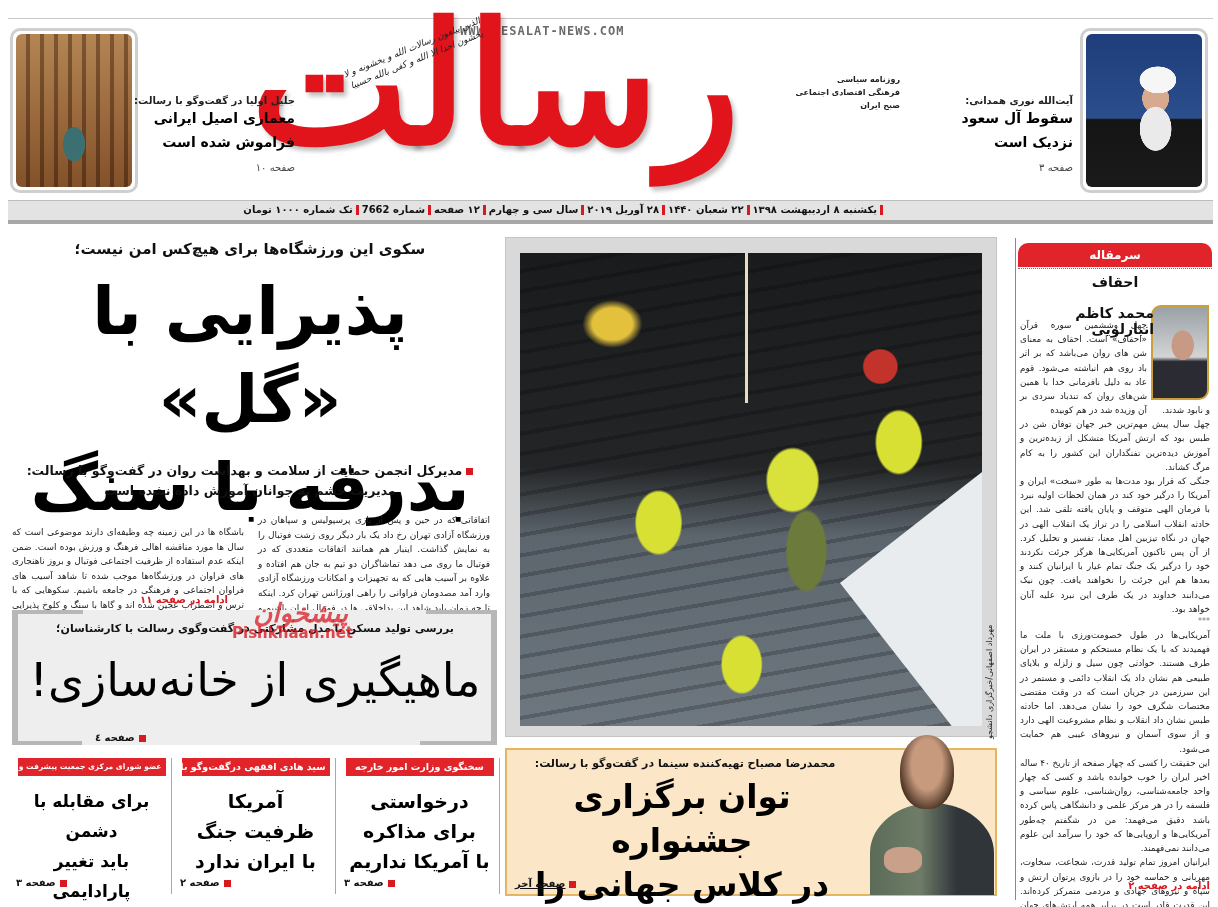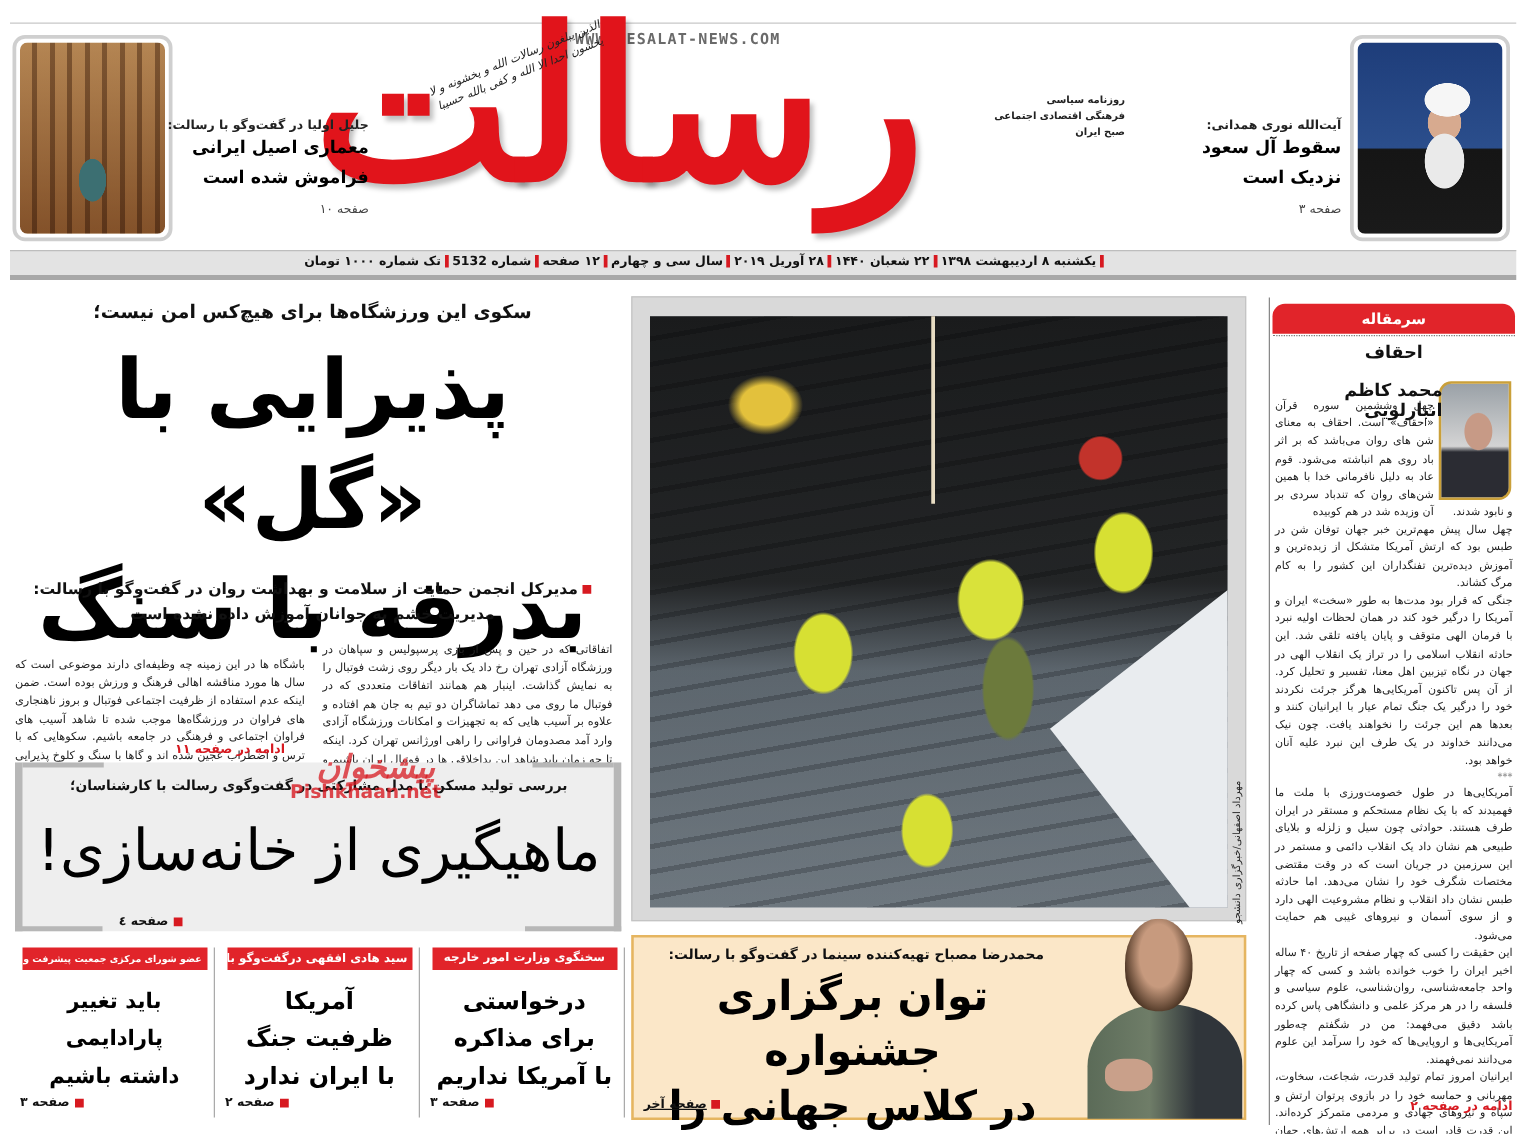--- a/index.html
+++ b/index.html
@@ -155,21 +155,21 @@
 <div class="abs t-left">
   <div class="teaser-kicker">جلیل اولیا در گفت‌وگو با رسالت:</div>
   <div class="teaser-title">معماری اصیل ایرانی</div>
   <div class="teaser-title">فراموش شده است</div>
   <div class="teaser-page" style="margin-top:8px">صفحه ۱۰</div>
 </div>
 
 <div class="abs date-bar"></div>
 <div class="abs date-bar-under"></div>
 <div class="abs date-text">
-  <span class="sep"></span><span>یکشنبه ۸ اردیبهشت ۱۳۹۸</span><span class="sep"></span><span>۲۲ شعبان ۱۴۴۰</span><span class="sep"></span><span>۲۸ آوریل ۲۰۱۹</span><span class="sep"></span><span>سال سی و چهارم</span><span class="sep"></span><span>۱۲ صفحه</span><span class="sep"></span><span>شماره 5132</span><span class="sep"></span><span>تک شماره ۱۰۰۰ تومان</span>
+  <span class="sep"></span><span>یکشنبه ۸ اردیبهشت ۱۳۹۸</span><span class="sep"></span><span>۲۲ شعبان ۱۴۴۰</span><span class="sep"></span><span>۲۸ آوریل ۲۰۱۹</span><span class="sep"></span><span>سال سی و چهارم</span><span class="sep"></span><span>۱۲ صفحه</span><span class="sep"></span><span>شماره 7662</span><span class="sep"></span><span>تک شماره ۱۰۰۰ تومان</span>
 </div>
 
 <div class="abs lead-kicker">سکوی این ورزشگاه‌ها برای هیچ‌کس امن نیست؛</div>
 <div class="abs lead-title">
   <div>پذیرایی با «گل»</div>
   <div>بدرقه با سنگ</div>
 </div>
 <div class="abs lead-sub1"><span class="red-square"></span><span>مدیرکل انجمن حمایت از سلامت و بهداشت روان در گفت‌وگو با رسالت:</span></div>
 <div class="abs lead-sub2">مدیریت خشم به جوانان آموزش داده نشده است</div>
 
@@ -201,20 +201,21 @@
   <div class="mini-title">
     <div>آمریکا</div>
     <div>ظرفیت جنگ</div>
     <div>با ایران ندارد</div>
   </div>
   <div class="mini-page"><span class="red-square"></span><span>صفحه ۲</span></div>
 </div>
 <div class="abs mini mini-3" style="border-right:1px solid #aaa;border-left:none">
   <div class="mini-label" style="font-size:7.5px">عضو شورای مرکزی جمعیت پیشرفت و عدالت در گفت‌وگو با رسالت</div>
   <div class="mini-title" style="font-size:17px">
+    <div>برای مقابله با دشمن</div>
     <div>باید تغییر پارادایمی</div>
     <div>داشته باشیم</div>
   </div>
   <div class="mini-page"><span class="red-square"></span><span>صفحه ۳</span></div>
 </div>
 
 <div class="abs photo-frame"></div>
 <div class="abs photo">
   <div class="abs photo-wedge" style="left:320px;top:330px"></div>
 </div>

